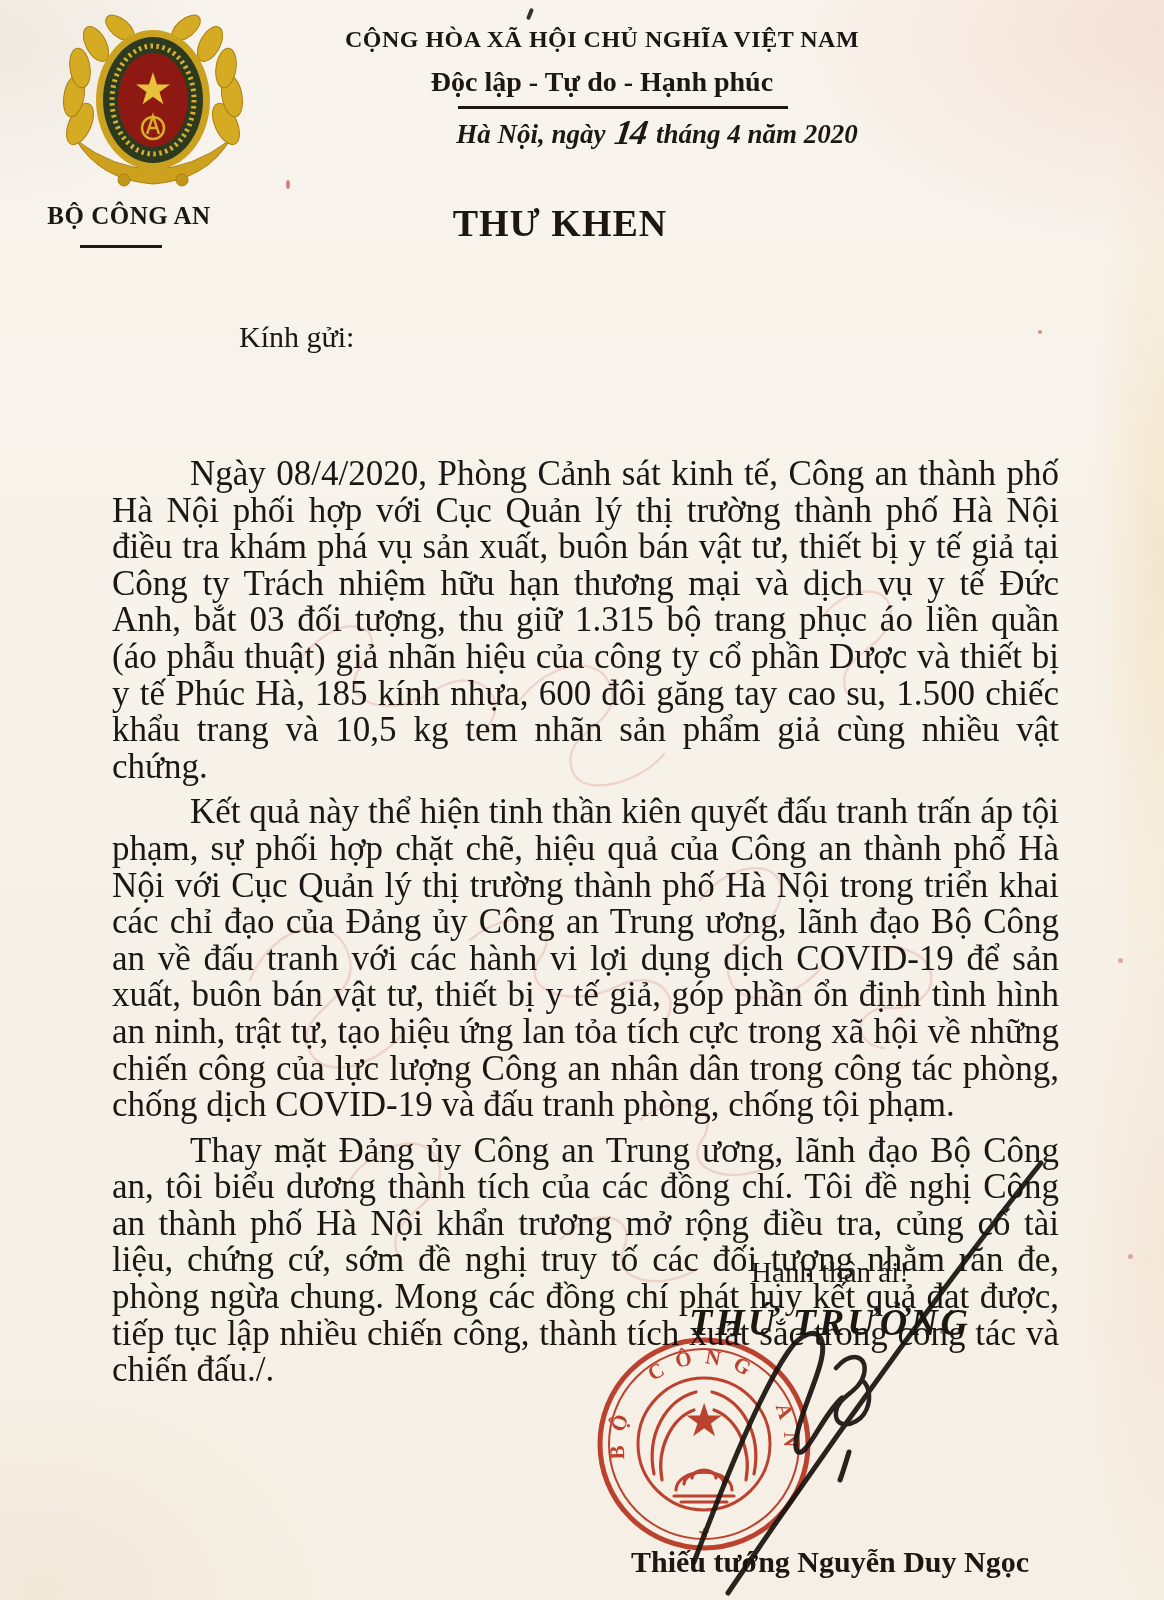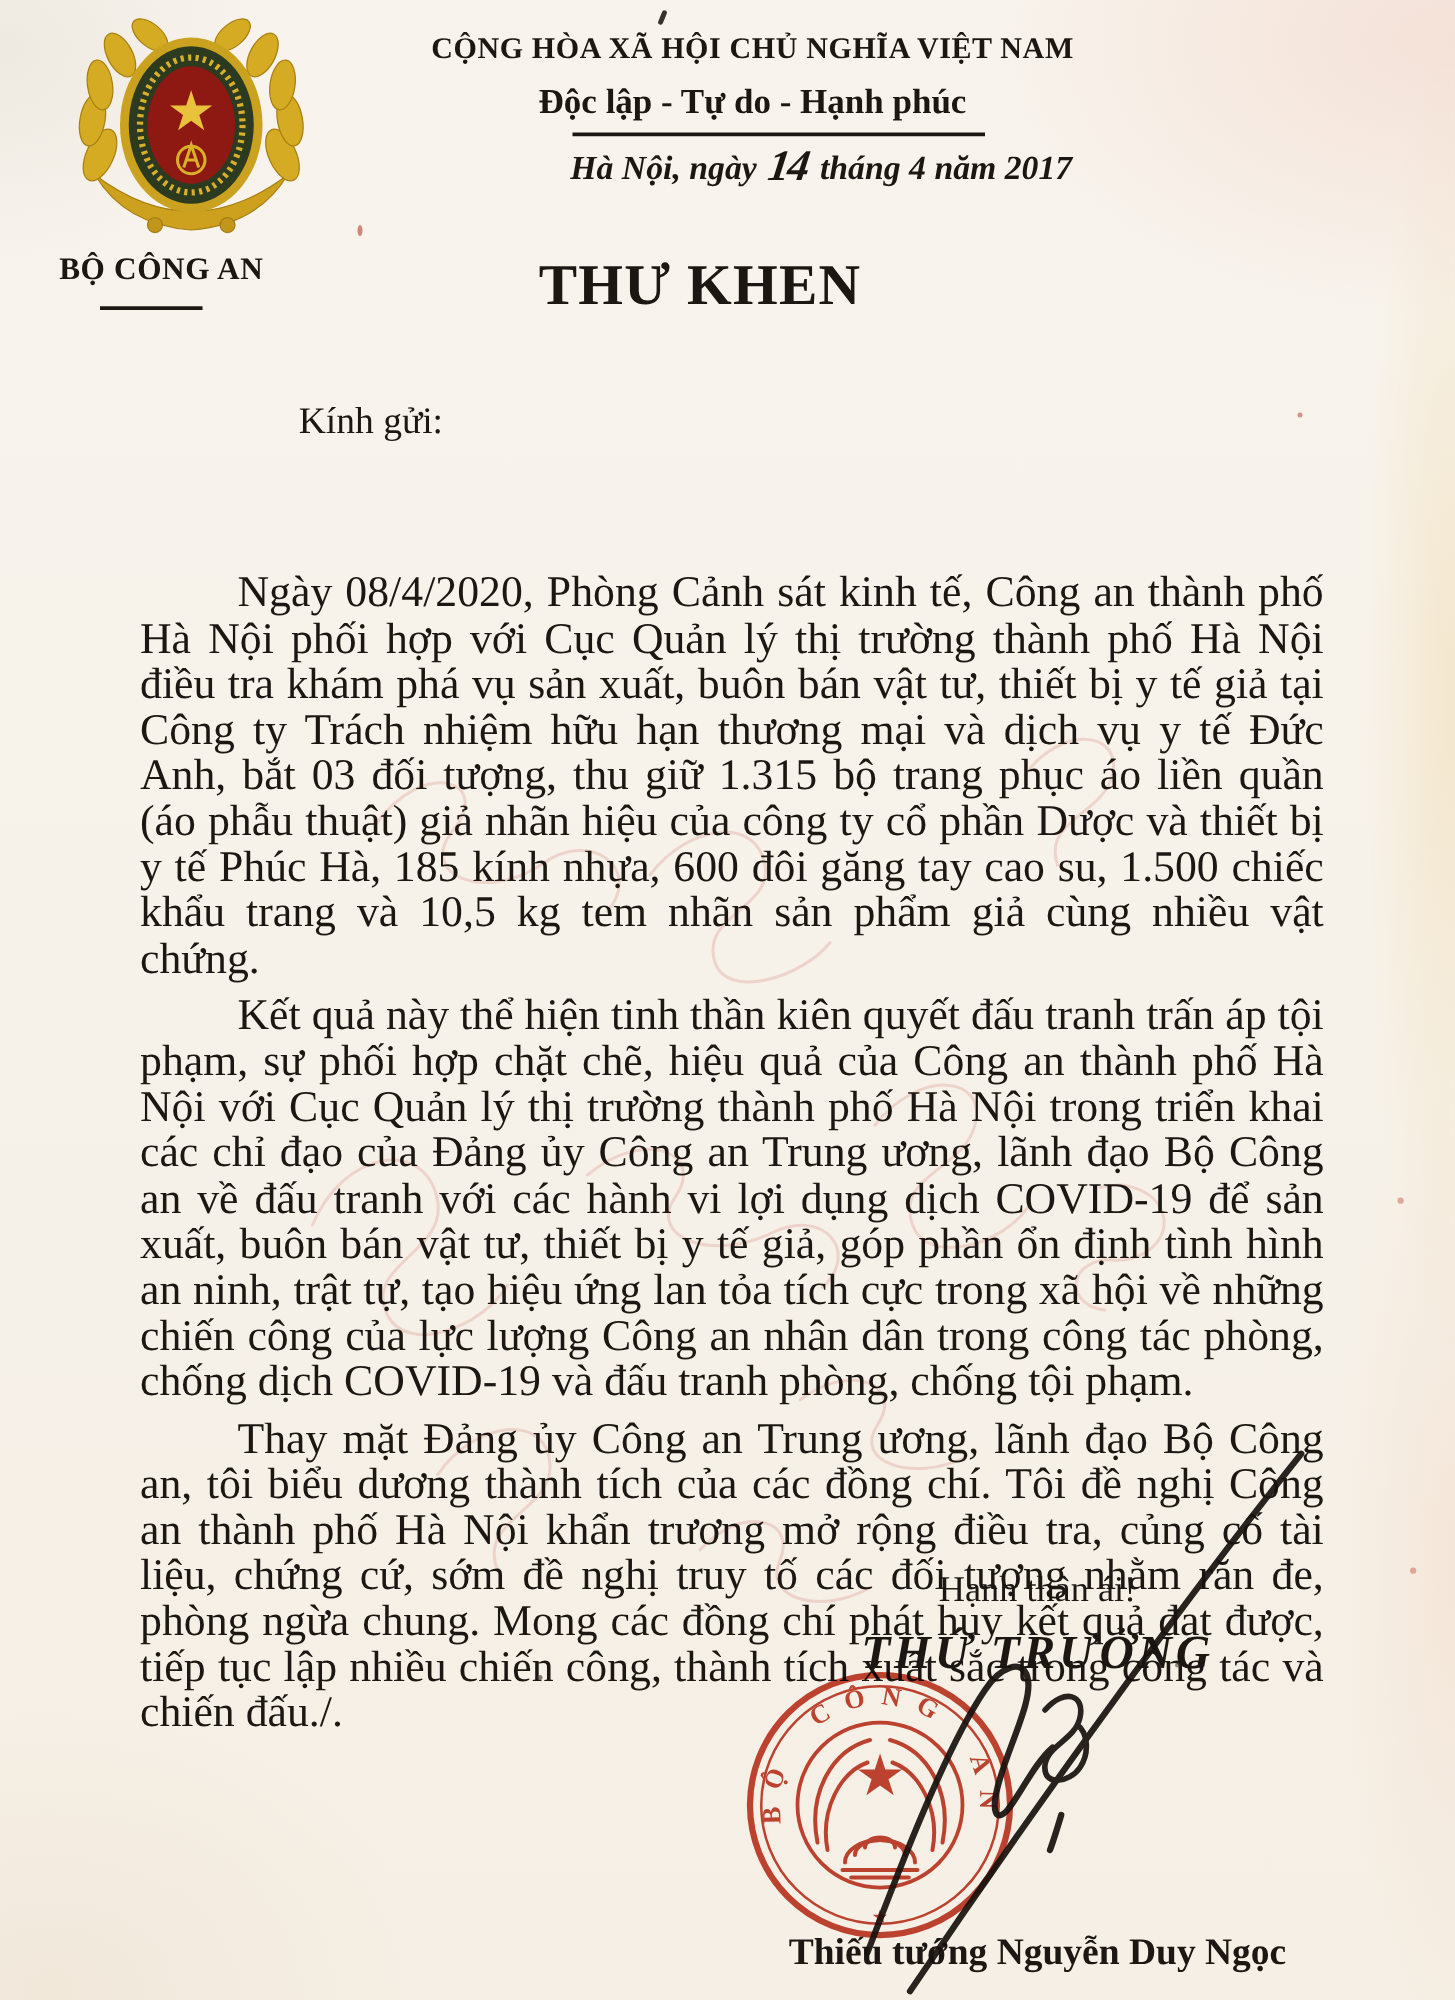--- a/index.html
+++ b/index.html
@@ -19,21 +19,21 @@
   .abs{position:absolute;}
   .center{text-align:center;}
   
   .republic{left:292px;top:26px;width:620px;font-size:24px;font-weight:700;letter-spacing:.5px;}
   .motto{left:292px;top:66px;width:620px;font-size:28px;font-weight:700;}
   .motto-underline{left:458px;top:106px;width:330px;height:3px;background:#1c1713;}
   .dateline{left:350px;top:118px;width:614px;font-size:27px;font-weight:700;font-style:italic;}
   .hand-day{display:inline-block;font-size:35px;line-height:27px;transform:skewX(-8deg) translateY(1px);letter-spacing:-2px;padding:0 3px;}
   .agency{left:34px;top:202px;width:190px;font-size:25px;font-weight:700;letter-spacing:.5px;}
   .agency-underline{left:80px;top:245px;width:82px;height:3px;background:#1c1713;}
-  .doc-title{left:0;top:201px;width:1120px;font-size:46px;font-weight:700;letter-spacing:1px;}
+  .doc-title{left:0;top:201px;width:1120px;font-size:38px;font-weight:700;letter-spacing:1px;}
   
   .salutation{left:239px;top:320px;font-size:30px;}
   .recipients{left:356px;top:355px;font-size:29px;line-height:37px;}
   
   .body-block{left:112px;top:456px;width:947px;font-size:35px;line-height:36.6px;text-align:justify;}
   .body-block p{margin:0 0 9px 0;text-indent:78px;}
   
   .farewell{left:630px;top:1256px;width:400px;font-size:29px;}
   .signer-title{left:630px;top:1300px;width:400px;font-size:38px;font-weight:700;letter-spacing:3px;font-style:italic;}
   .signer-name{left:570px;top:1545px;width:520px;font-size:30px;font-weight:700;}
@@ -92,21 +92,21 @@
     </g>
   </svg>
 
   <div class="abs republic center">CỘNG HÒA XÃ HỘI CHỦ NGHĨA VIỆT NAM</div>
   <div class="abs motto center">Độc lập - Tự do - Hạnh phúc</div>
   <div class="abs motto-underline"></div>
 
   <div class="abs dateline center">
     <span>Hà Nội, ngày</span>
     <span class="hand-day">14</span>
-    <span>tháng 4 năm 2017</span>
+    <span>tháng 4 năm 2020</span>
   </div>
 
   <div class="abs agency center">BỘ CÔNG AN</div>
   <div class="abs agency-underline"></div>
 
   <div class="abs doc-title center">THƯ KHEN</div>
 
   <div class="abs salutation">Kính gửi:</div>
 
   <div class="abs body-block">

